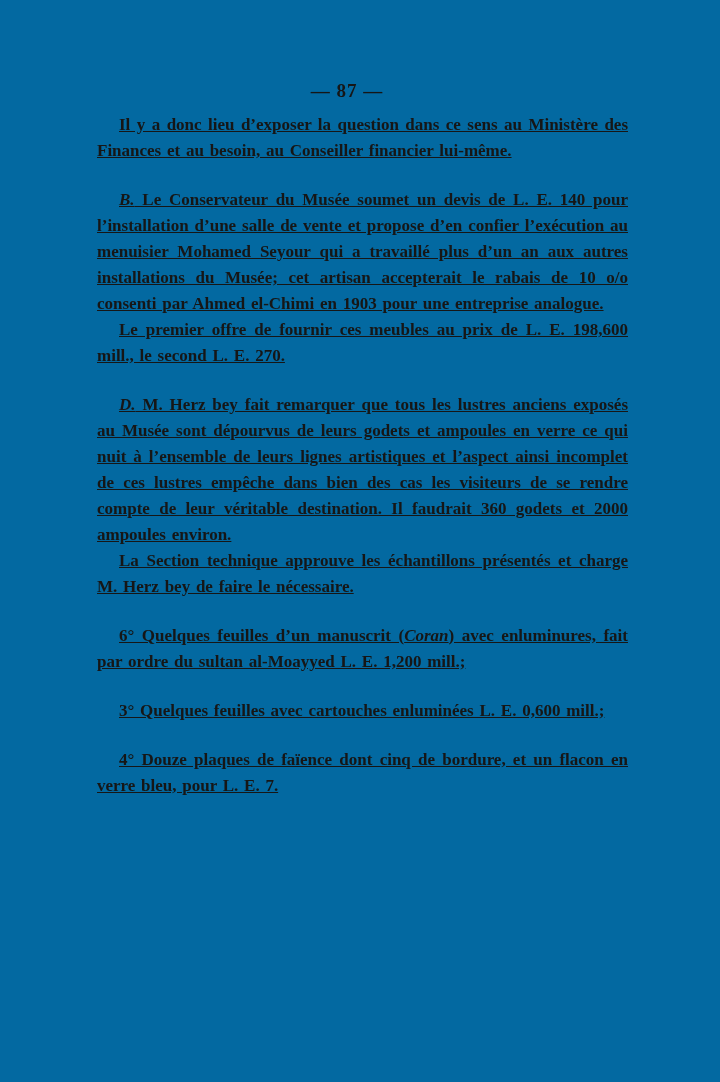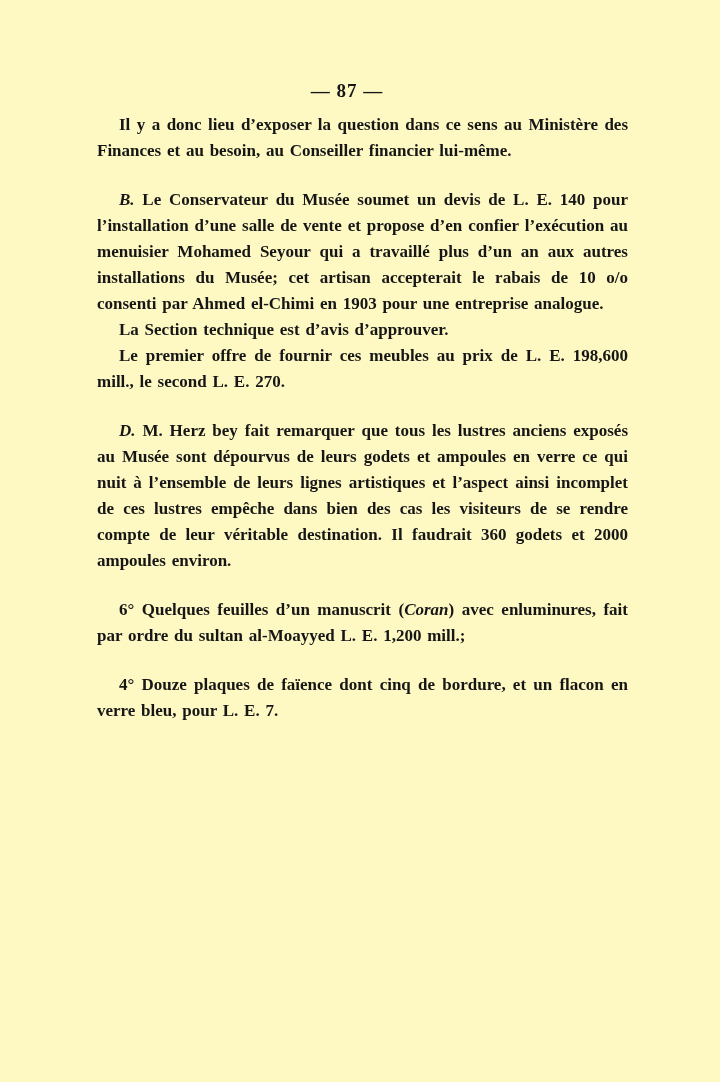--- a/index.html
+++ b/index.html
@@ -11,21 +11,21 @@
     width: 720px;
     height: 1082px;
     overflow: hidden;
     font-family: "Liberation Serif", "DejaVu Serif", serif;
     color: #161616;
   }
   .page {
     position: relative;
     width: 720px;
     height: 1082px;
-    background: #fef9c3;
+    background: #0369a1;
   }
   .folio {
     position: absolute;
     top: 80px;
     left: 0;
     width: 694px;              
     text-align: center;
     font-size: 19px;
     font-weight: bold;
     letter-spacing: 1px;
@@ -33,39 +33,41 @@
   .text-block {
     position: absolute;
     top: 112px;
     left: 97px;
     width: 531px;
     font-size: 17px;
     line-height: 26px;
     font-weight: bold;
     text-align: justify;
     word-spacing: 1.5px;
+    text-decoration: underline;
   }
   .text-block p {
     margin: 0;
     text-indent: 22px;
   }
   .text-block p.gap {
     margin-top: 23px;
   }
   .it {
     font-style: italic;
   }
 </style>
 </head>
 <body>
 
 <div class="page">
   <div class="folio">— 87 —</div>
   <div class="text-block">
       <p><span>Il y a donc lieu d’exposer la question dans ce sens au Ministère des Finances et au besoin, au Conseiller financier lui-même.</span></p>
       <p class="gap"><span class="it">B.</span><span> Le Conservateur du Musée soumet un devis de L. E. 140 pour l’installation d’une salle de vente et propose d’en confier l’exécution au menuisier Mohamed Seyour qui a travaillé plus d’un an aux autres installations du Musée; cet artisan accepterait le rabais de 10 o/o consenti par Ahmed el-Chimi en 1903 pour une entreprise analogue.</span></p>
-      <p><span>La Section technique est d’avis d’approuver.</span></p>
       <p><span>Le premier offre de fournir ces meubles au prix de L. E. 198,600 mill., le second L. E. 270.</span></p>
       <p class="gap"><span class="it">D.</span><span> M. Herz bey fait remarquer que tous les lustres anciens exposés au Musée sont dépourvus de leurs godets et ampoules en verre ce qui nuit à l’ensemble de leurs lignes artistiques et l’aspect ainsi incomplet de ces lustres empêche dans bien des cas les visiteurs de se rendre compte de leur véritable destination. Il faudrait 360 godets et 2000 ampoules environ.</span></p>
+      <p><span>La Section technique approuve les échantillons présentés et charge M. Herz bey de faire le nécessaire.</span></p>
       <p class="gap"><span>6° Quelques feuilles d’un manuscrit (</span><span class="it">Coran</span><span>) avec enluminures, fait par ordre du sultan al-Moayyed L. E. 1,200 mill.;</span></p>
+      <p class="gap"><span>3° Quelques feuilles avec cartouches enluminées L. E. 0,600 mill.;</span></p>
       <p class="gap"><span>4° Douze plaques de faïence dont cinq de bordure, et un flacon en verre bleu, pour L. E. 7.</span></p>
     </div>
 </div>
 
 </body></html>

